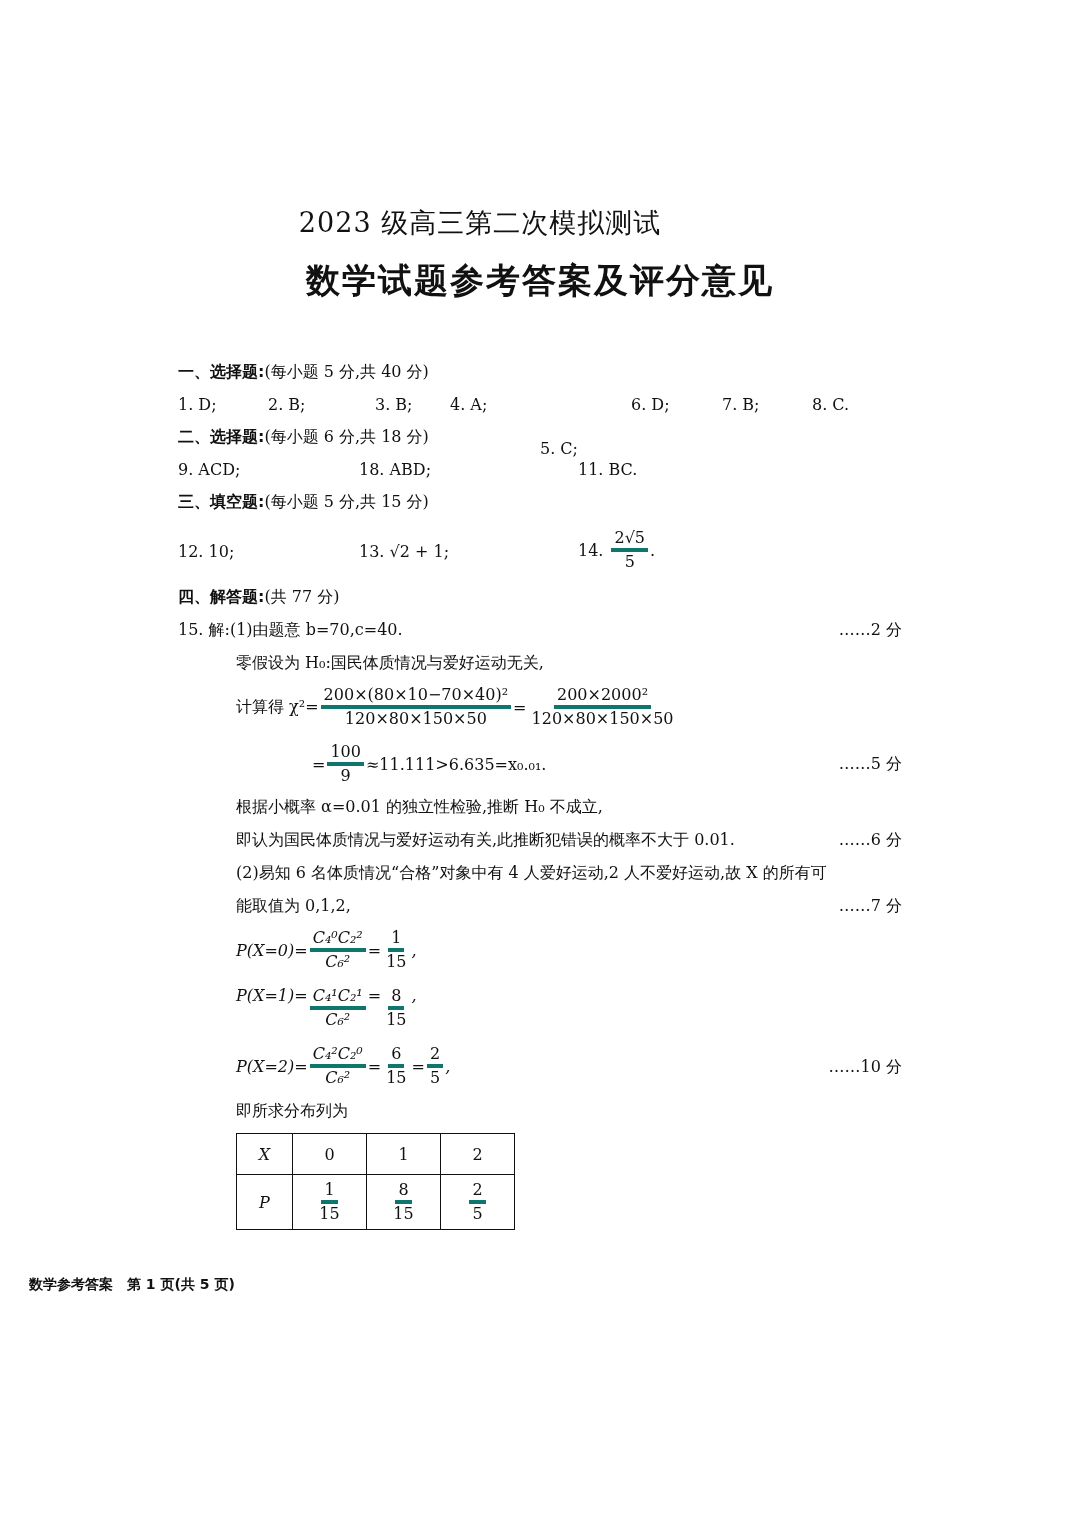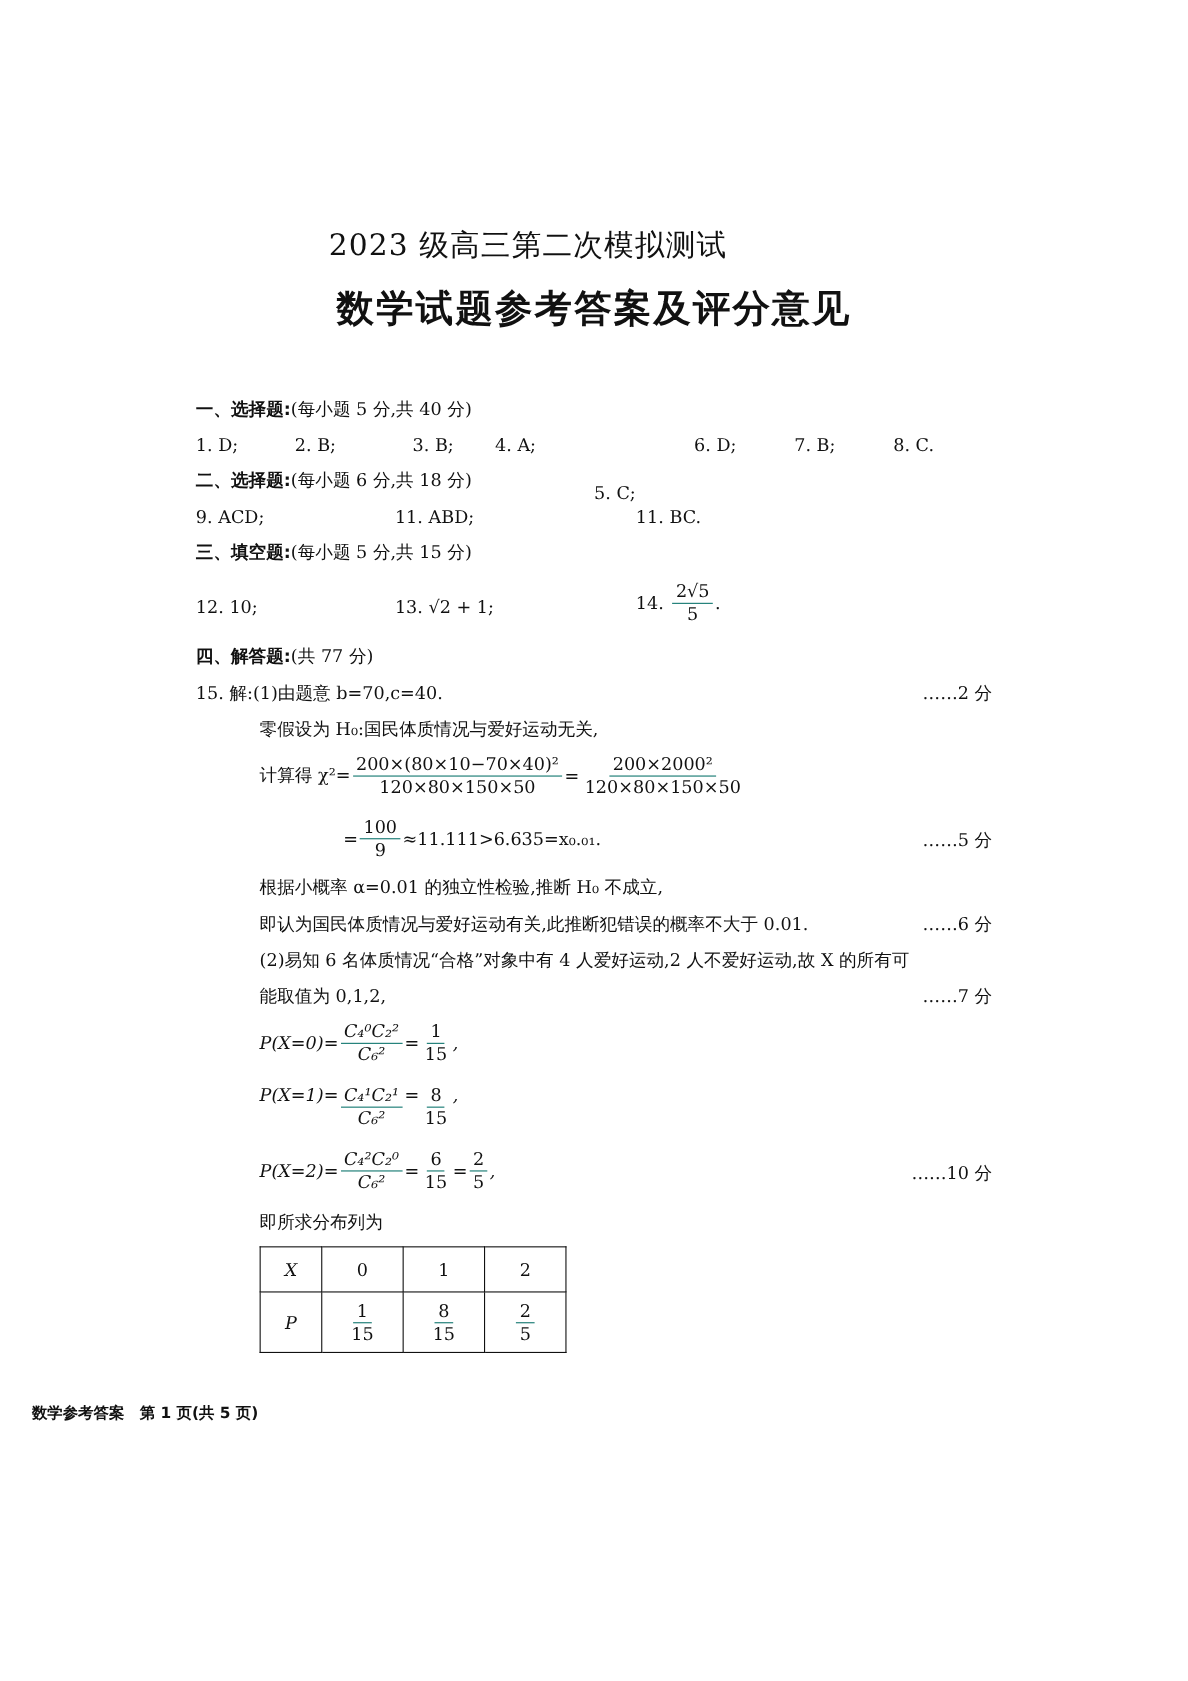--- a/index.html
+++ b/index.html
@@ -8,21 +8,21 @@
   .abs { position:absolute; white-space:nowrap; }
   .title1 { top:205px; left:0; width:960px; text-align:center; font-size:27px; letter-spacing:1px; }
   .title2 { top:258px; left:0; width:1080px; text-align:center; font-size:34px; font-weight:bold; letter-spacing:2px;
             font-family:"DejaVu Sans", "Liberation Sans", sans-serif; }
   .line { font-size:16px; }
   .sec { font-weight:bold; font-family:"DejaVu Sans", "Liberation Sans", sans-serif; font-size:16px; }
   .sec .paren { font-weight:normal; font-family:"DejaVu Serif", serif;margin-top:16px; }
   .score { right:178px; font-size:16px; }
   i, .it { font-style:italic; }
   .frac { display:inline-flex; flex-direction:column; align-items:center; vertical-align:middle; margin:0 2px; }
-  .frac .num { border-bottom:1px solid #0f766e; padding:0 3px; line-height:20px; }
+  .frac .num { border-bottom:4px solid #0f766e; padding:0 3px; line-height:20px; }
   .frac .den { padding:0 3px; line-height:20px; }
   table.dist { position:absolute; left:236px; top:1133px; border-collapse:collapse; font-size:16px; }
   table.dist td { border:1.5px solid #111; text-align:center; height:38px; }
   table.dist tr.prow td { height:52px; }
   table.dist td.h { width:53px; font-style:italic; }
   table.dist td.c { width:71px; }
   .footer { top:1276px; left:0; width:1080px; text-align:left; font-size:14px; font-weight:bold;
             font-family:"DejaVu Sans", "Liberation Sans", sans-serif;margin-left:29px; }
 </style>
 </head>
@@ -40,21 +40,21 @@
 <div class="abs line" style="top:395px;left:450px;">4. A;</div>
 <div class="abs line" style="top:395px;left:540px;margin-top:44px;">5. C;</div>
 <div class="abs line" style="top:395px;left:631px;">6. D;</div>
 <div class="abs line" style="top:395px;left:722px;">7. B;</div>
 <div class="abs line" style="top:395px;left:812px;">8. C.</div>
 
 <div class="abs sec" style="top:427px;left:178px;">
   <span>二、选择题:</span><span class="paren">(每小题 6 分,共 18 分)</span>
 </div>
 <div class="abs line" style="top:460px;left:178px;">9. ACD;</div>
-<div class="abs line" style="top:460px;left:359px;">11. ABD;</div>
+<div class="abs line" style="top:460px;left:359px;">18. ABD;</div>
 <div class="abs line" style="top:460px;left:578px;">11. BC.</div>
 
 <div class="abs sec" style="top:492px;left:178px;">
   <span>三、填空题:</span><span class="paren">(每小题 5 分,共 15 分)</span>
 </div>
 <div class="abs line" style="top:542px;left:178px;">12. 10;</div>
 <div class="abs line" style="top:542px;left:359px;">
   <span>13.</span>
   <span>√2 + 1;</span>
 </div>

